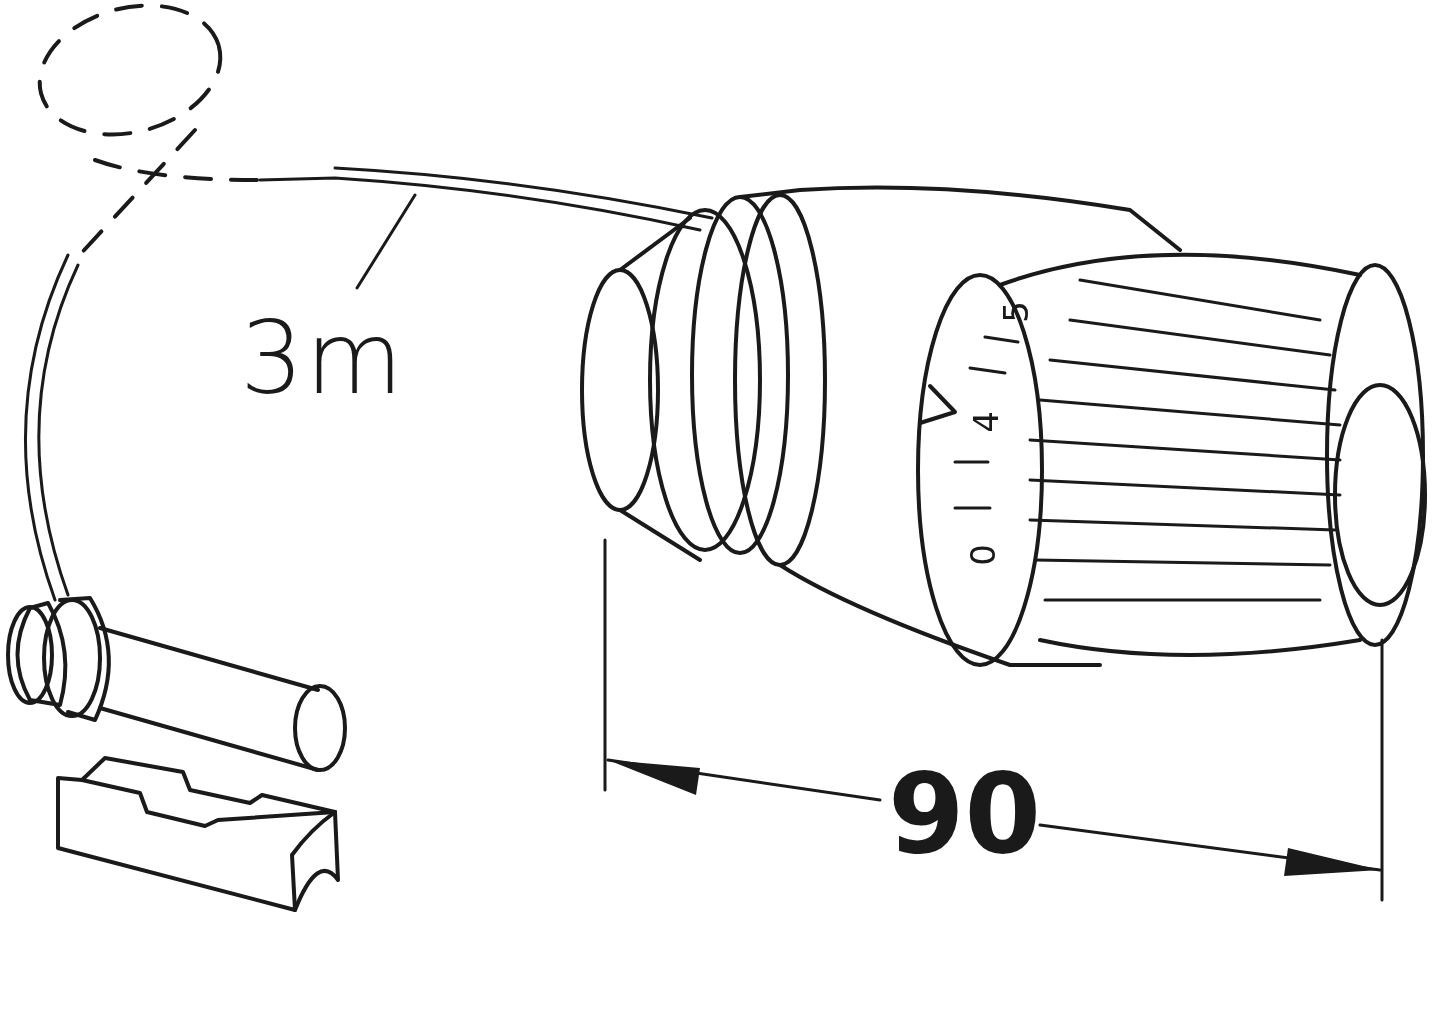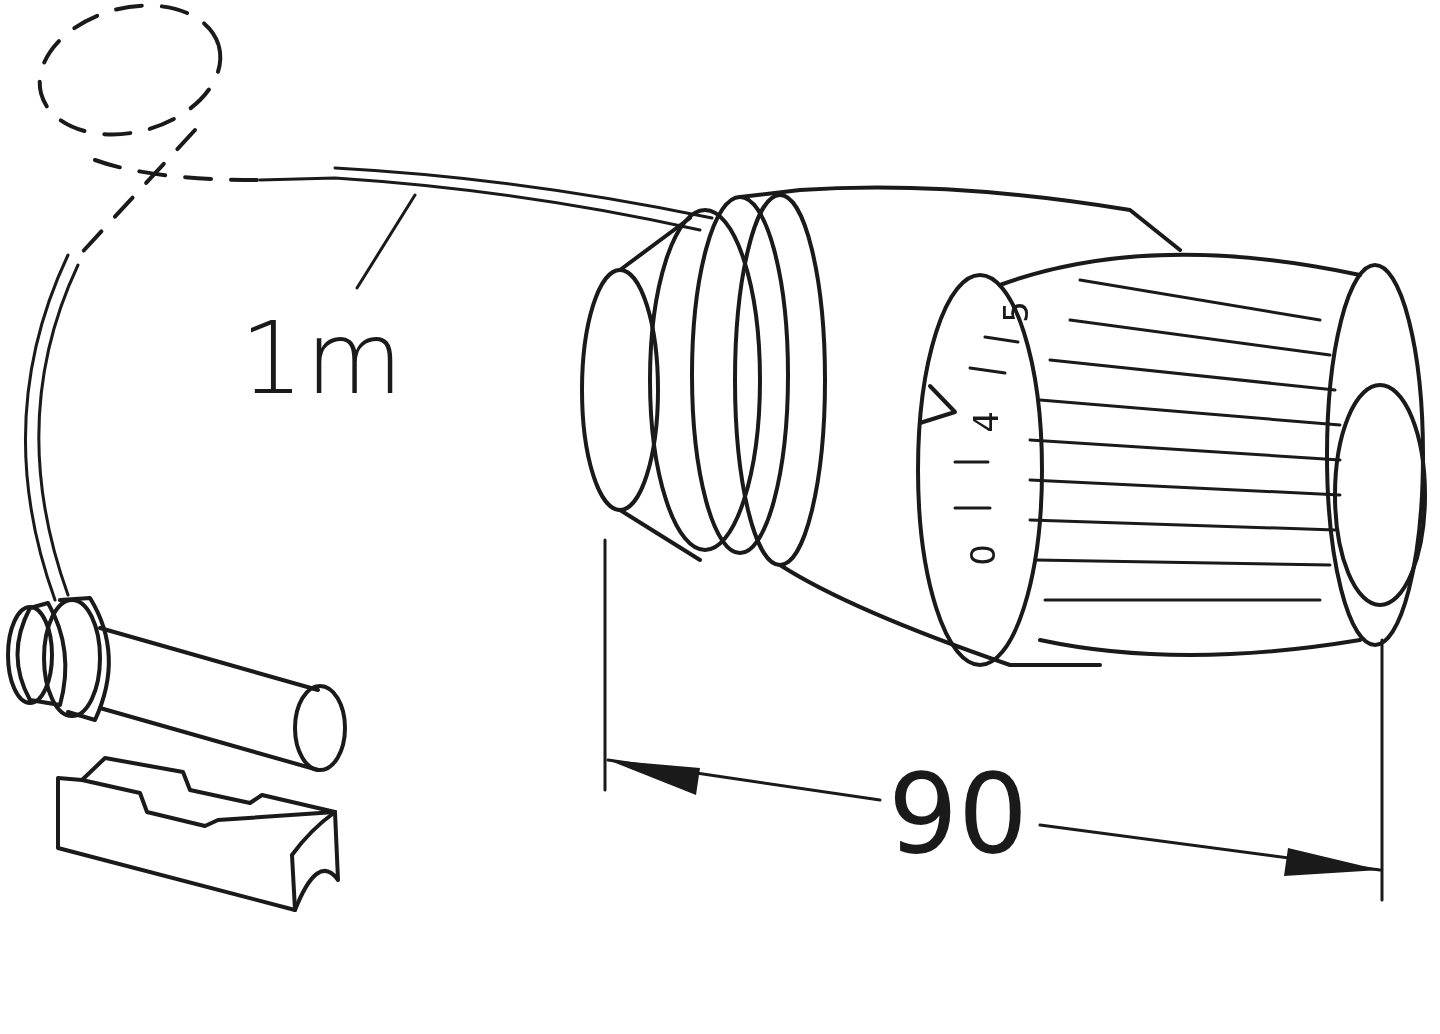--- a/index.html
+++ b/index.html
@@ -3,21 +3,21 @@
 <meta charset="utf-8">
 <style>
   html,body{margin:0;padding:0;background:#ffffff;}
   body{width:1440px;height:1034px;position:relative;overflow:hidden;font-family:"DejaVu Sans",sans-serif;}
   svg{position:absolute;left:0;top:0;}
   .ln{fill:none;stroke:#1a1a1a;stroke-width:4;stroke-linecap:round;stroke-linejoin:round;}
   .thin{fill:none;stroke:#1a1a1a;stroke-width:3;stroke-linecap:round;stroke-linejoin:round;}
   .dash{fill:none;stroke:#1a1a1a;stroke-width:4;stroke-dasharray:26 20;stroke-linecap:round;}
   .lbl{position:absolute;color:#1a1a1a;font-family:"DejaVu Sans",sans-serif;}
   .len-label{left:240px;top:300px;font-size:100px;font-weight:300;letter-spacing:2px;}
-  .dim-label{left:888px;top:750px;font-size:110px;font-weight:400;}
+  .dim-label{left:888px;top:750px;font-size:110px;font-weight:700;}
   .dial{position:absolute;font-size:34px;color:#1a1a1a;transform:rotate(-90deg);}
 </style>
 </head>
 <body>
 
 <svg width="1440" height="1034" viewBox="0 0 1440 1034">
 
   <g>
     <ellipse class="dash" cx="130" cy="70" rx="92" ry="62" transform="rotate(-15 130 70)"></ellipse>
     <path class="dash" d="M95 160 Q150 180 260 180"></path>
@@ -88,17 +88,17 @@
   <g>
     <line class="thin" x1="605" y1="540" x2="605" y2="790"></line>
     <line class="thin" x1="1382" y1="640" x2="1382" y2="900"></line>
     <line class="thin" x1="608" y1="760" x2="880" y2="800"></line>
     <line class="thin" x1="1040" y1="825" x2="1380" y2="870"></line>
     <polygon points="608,760 700,768 696,795" fill="#1a1a1a"></polygon>
     <polygon points="1380,870 1288,848 1284,876" fill="#1a1a1a"></polygon>
   </g>
 </svg>
 
-<div class="lbl len-label">1m</div>
+<div class="lbl len-label">3m</div>
 <div class="lbl dim-label">90</div>
 <div class="dial" style="left:1005px;top:292px;">5</div>
 <div class="dial" style="left:975px;top:402px;">4</div>
 <div class="dial" style="left:972px;top:535px;">0</div>
 
 </body></html>

